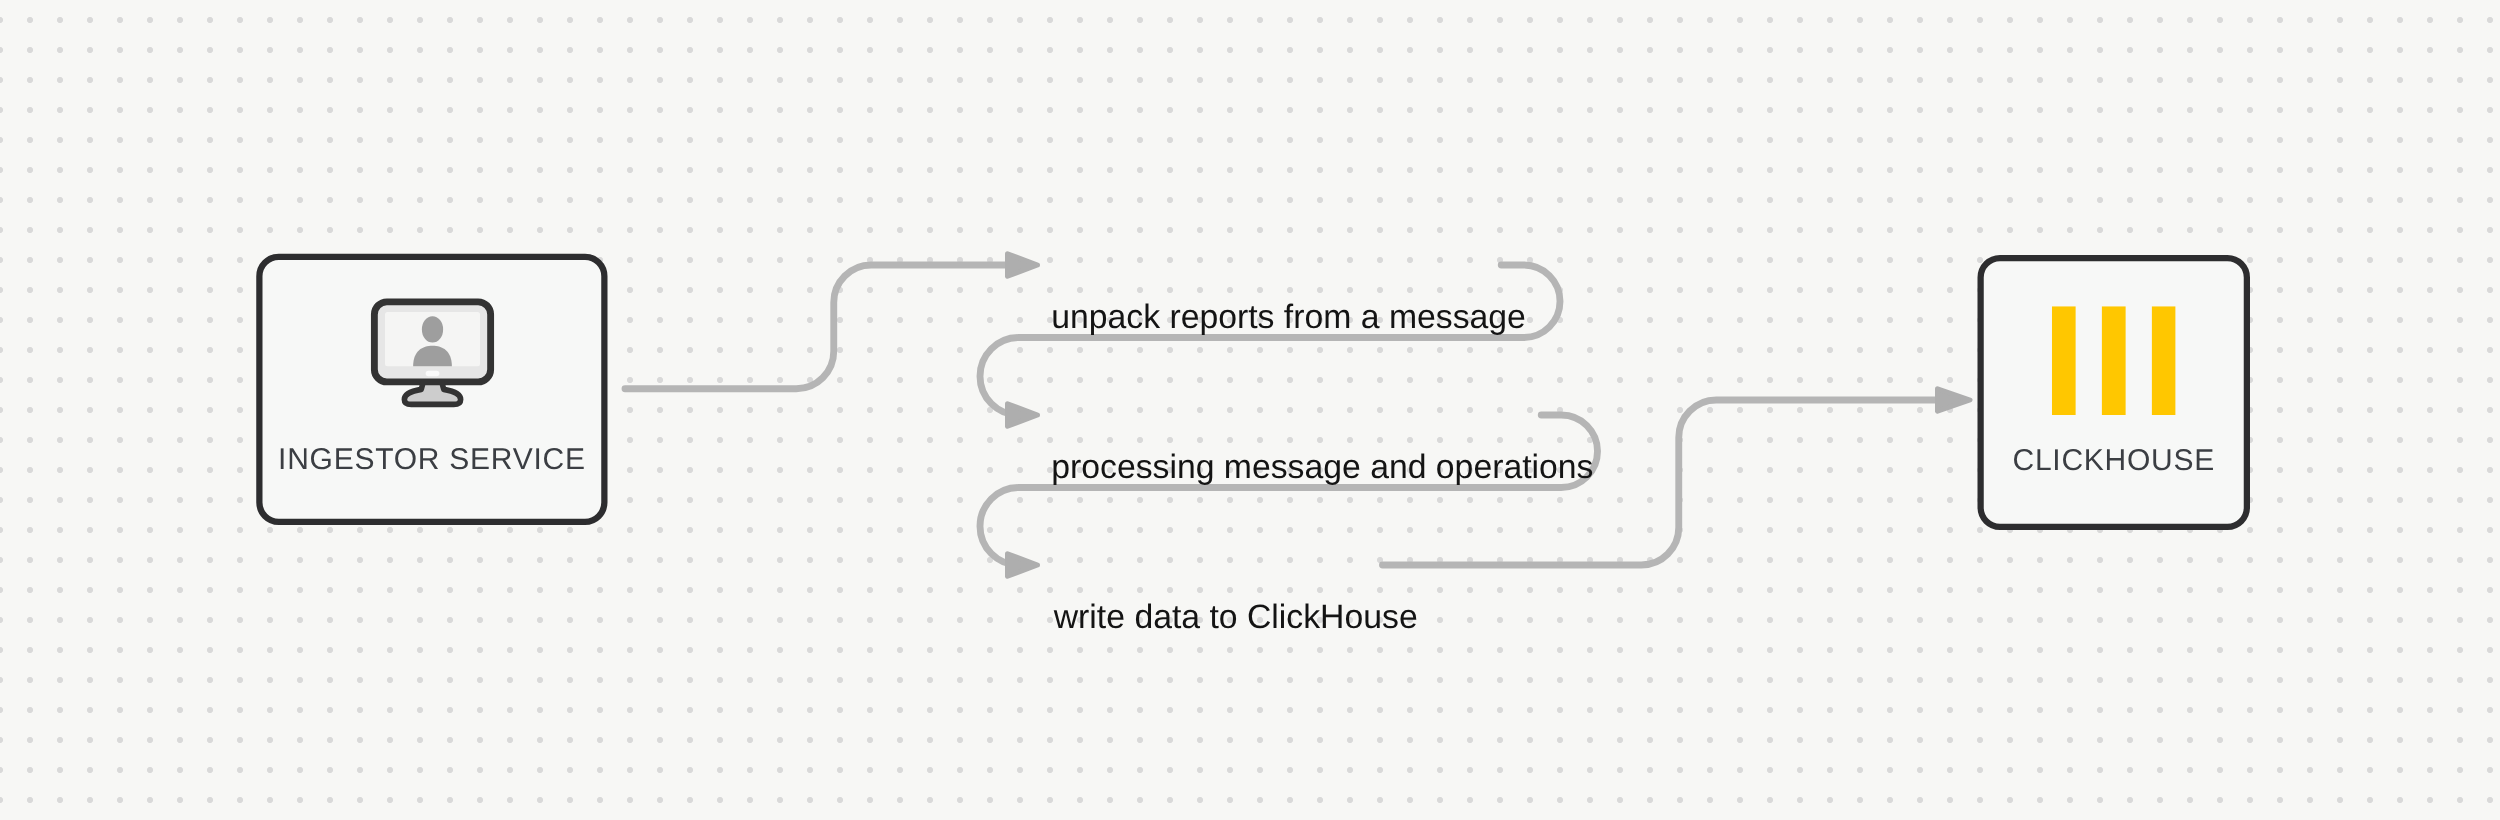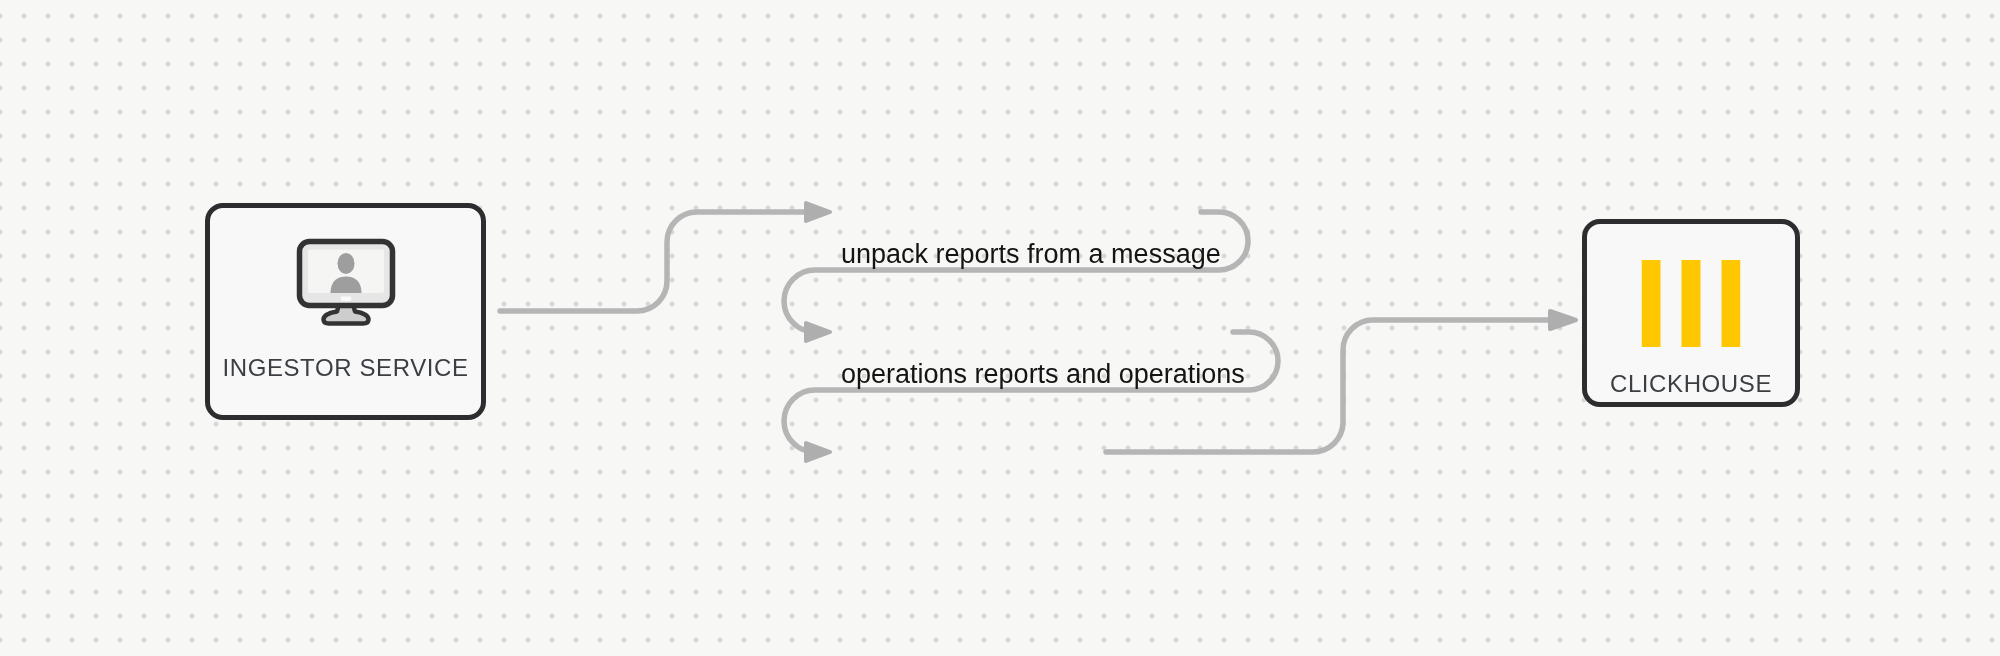--- a/index.html
+++ b/index.html
@@ -24,21 +24,21 @@
     pointer-events: none;
   }
 
   .node {
     position: absolute;
     border: 5px solid #2d2d2f;
     border-radius: 18px;
     background: #f7f8f7;
   }
   #node-ingestor   { left: 205px;  top: 203px; width: 281px; height: 217px; }
-  #node-clickhouse { left: 1582px; top: 219px; width: 218px; height: 188px; }
+  #node-clickhouse { left: 1582px; top: 204px; width: 218px; height: 220px; }
 
   .node-icon {
     position: absolute;
     left: 50%;
     transform: translateX(-50%);
   }
   #node-ingestor .node-icon   { top: 30px; }
   #node-clickhouse .node-icon { top: 36px; }
 
   .node-label {
@@ -104,15 +104,16 @@
       <svg width="99" height="87" viewBox="0 0 99 87">
         <rect x="0" y="0" width="19" height="87" fill="#ffc700"></rect>
         <rect x="40" y="0" width="19" height="87" fill="#ffc700"></rect>
         <rect x="80" y="0" width="19" height="87" fill="#ffc700"></rect>
       </svg>
     </span>
     <span class="node-label">CLICKHOUSE</span>
   </div>
 
   <div class="step" id="step-1">unpack reports from a message</div>
-  <div class="step" id="step-2">operations reports and operations</div>
+  <div class="step" id="step-2">processing message and operations</div>
+  <div class="step" id="step-3">write data to ClickHouse</div>
 
 </div>
 
 </body></html>

